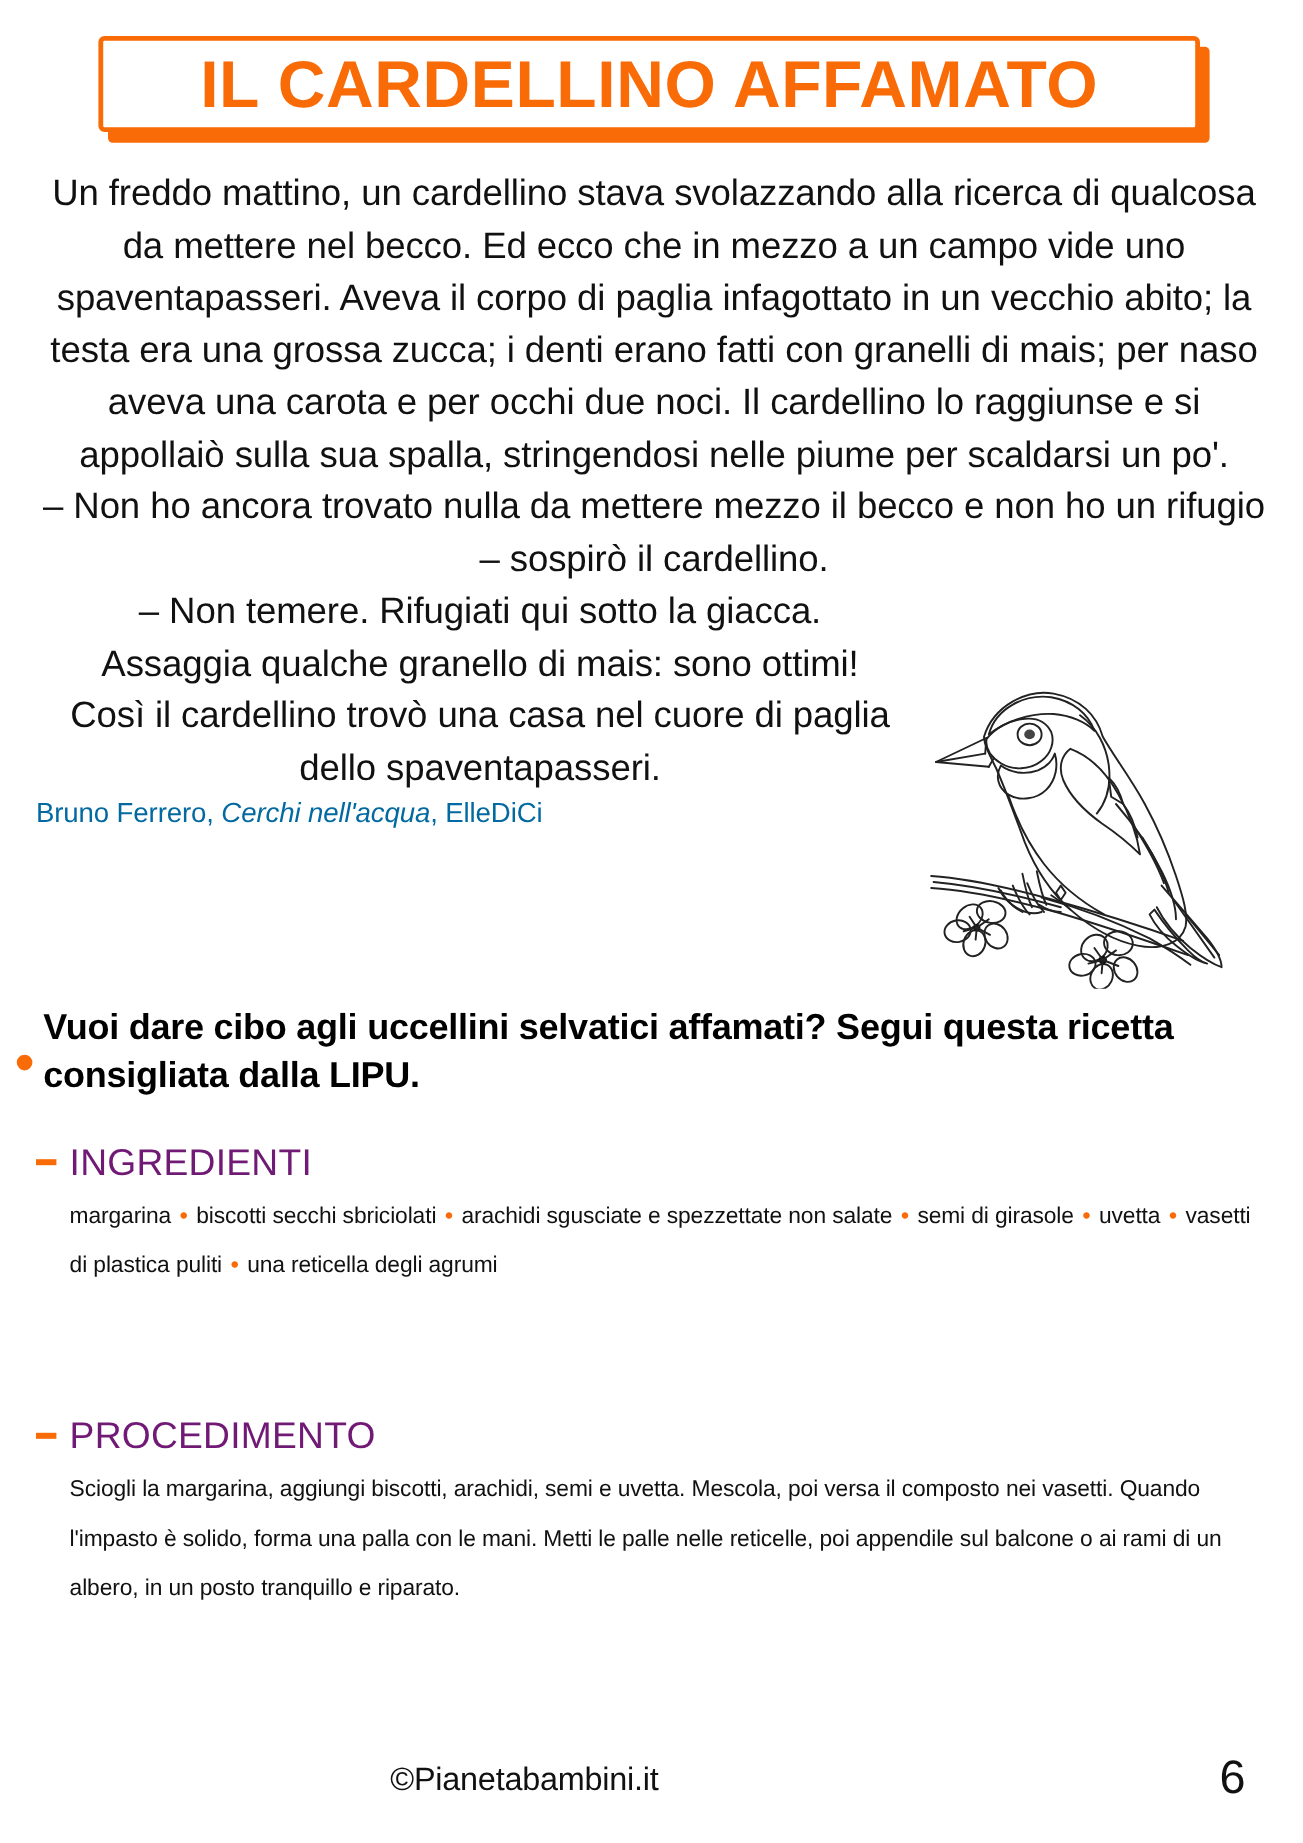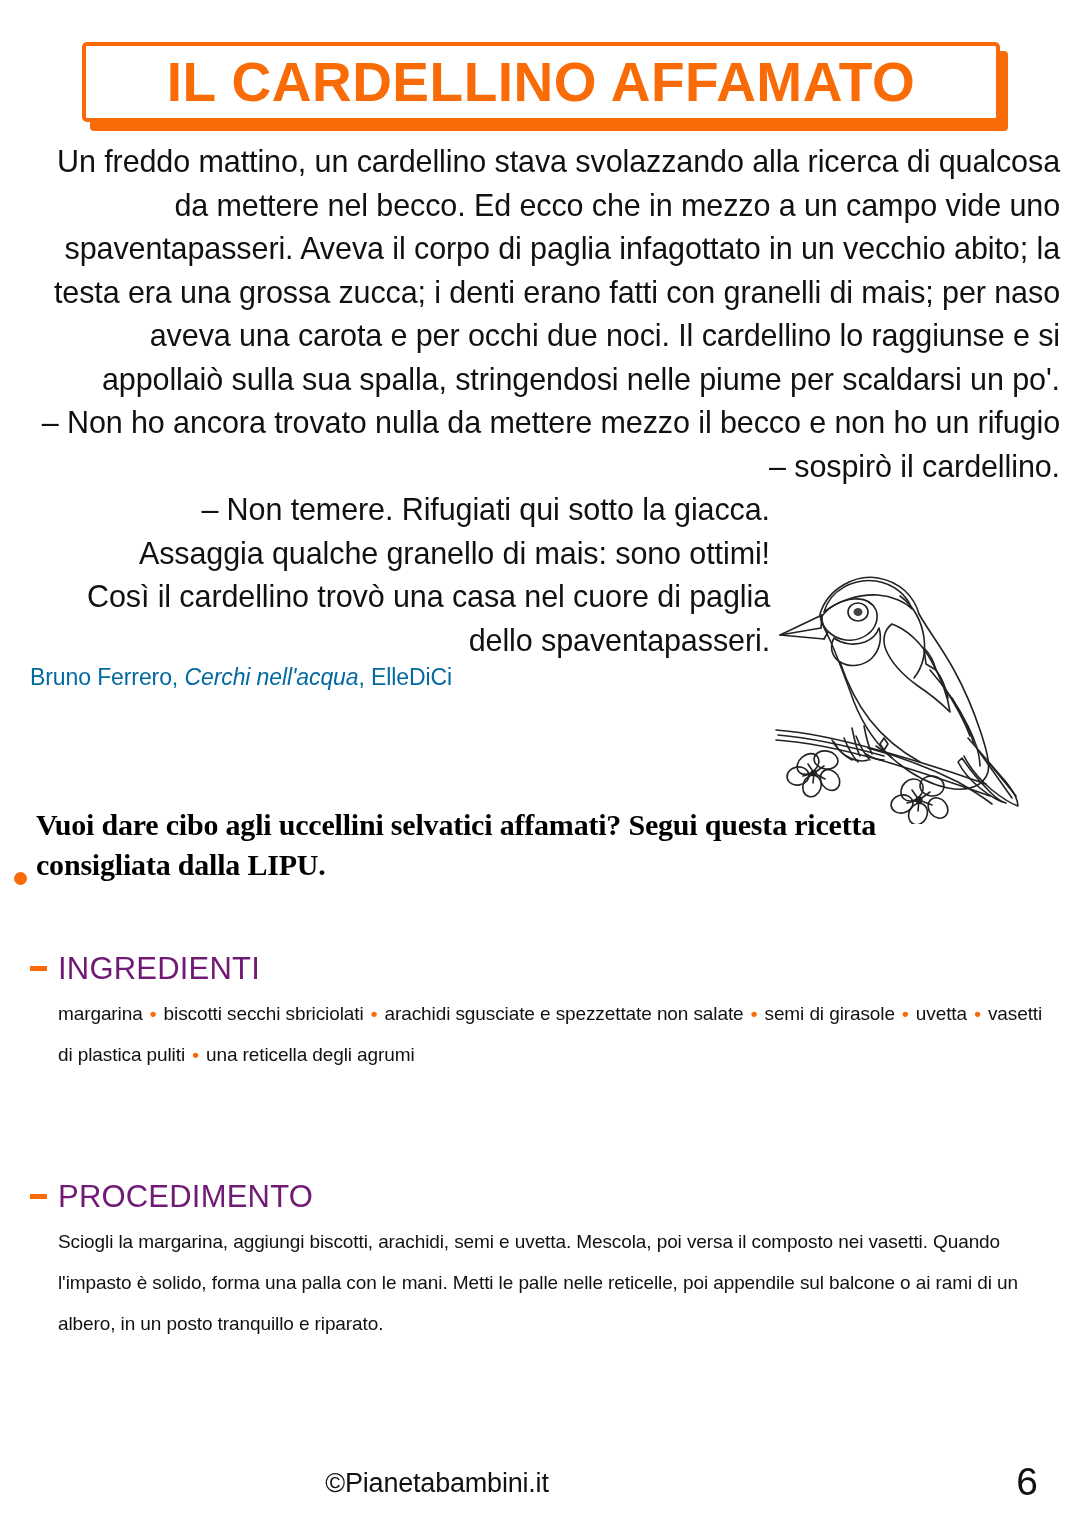--- a/index.html
+++ b/index.html
@@ -21,21 +21,21 @@
     position: relative;
     width: 1086px;
     height: 1536px;
     box-sizing: border-box;
   }
 
   
   .title-wrap {
     position: absolute;
     left: 82px;
-    top: 42px;
+    top: 30px;
     width: 918px;
     height: 80px;
     text-align: right;
   }
   .title-shadow {
     position: absolute;
     left: 8px;
     top: 9px;
     width: 100%;
     height: 100%;
@@ -75,21 +75,21 @@
     width: 1030px;
     font-size: 30.5px;
     line-height: 43.5px;
     letter-spacing: -0.1px;
     color: #111111;
   }
   .story p {
     margin: 0;
   }
   .story .para {
-    text-align: right;
+    text-align: center;
   }
   .story .narrow {
     width: 740px;
   }
 
   .credit {
     color: #0369a1;
     font-size: 23px;
     line-height: 30px;
     margin-top: 4px;
@@ -105,26 +105,25 @@
     top: 552px;
     width: 250px;
     height: 272px;
   }
   .bird svg { display: block; width: 100%; height: 100%; }
 
   
   .question {
     position: absolute;
     left: 14px;
-    top: 805px;
+    top: 837px;
     width: 1020px;
     display: flex;
-    align-items: flex-end;
+    align-items: center;
     gap: 9px;
-    font-family: Liberation Serif, serif;
   }
   .q-bullet {
     width: 13px;
     height: 13px;
     border-radius: 50%;
     background: #F96B07;
     flex: 0 0 auto;
     margin-top: 16px;
   }
   .q-text {

